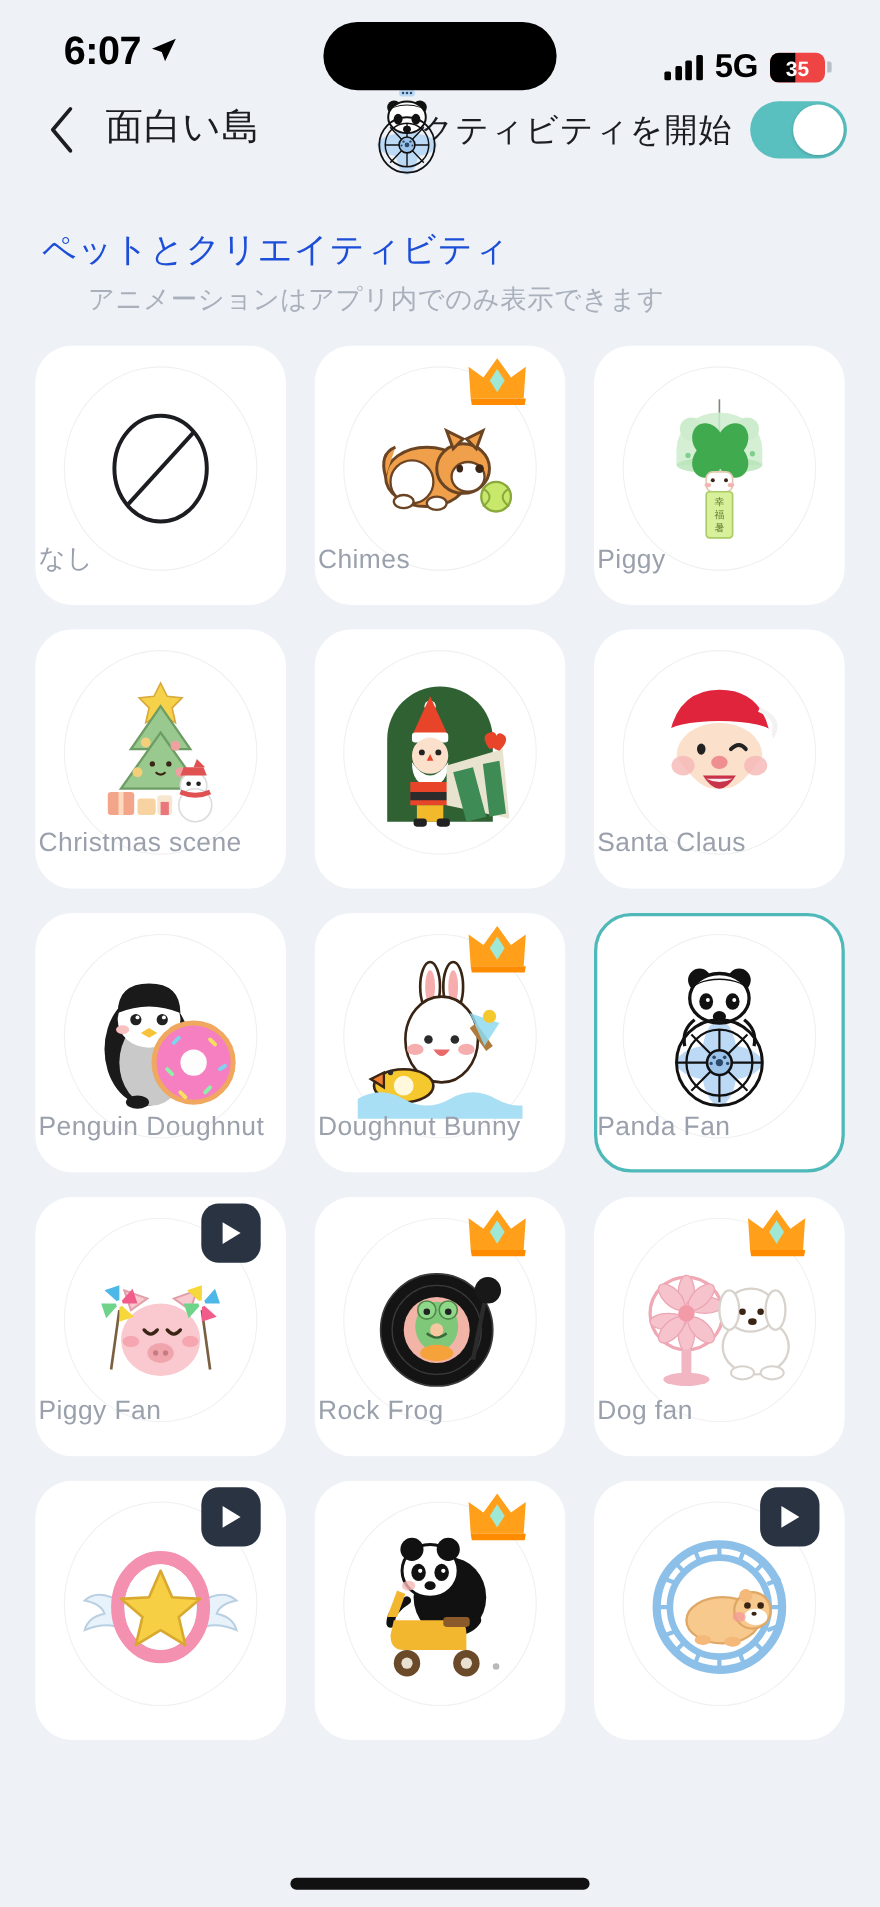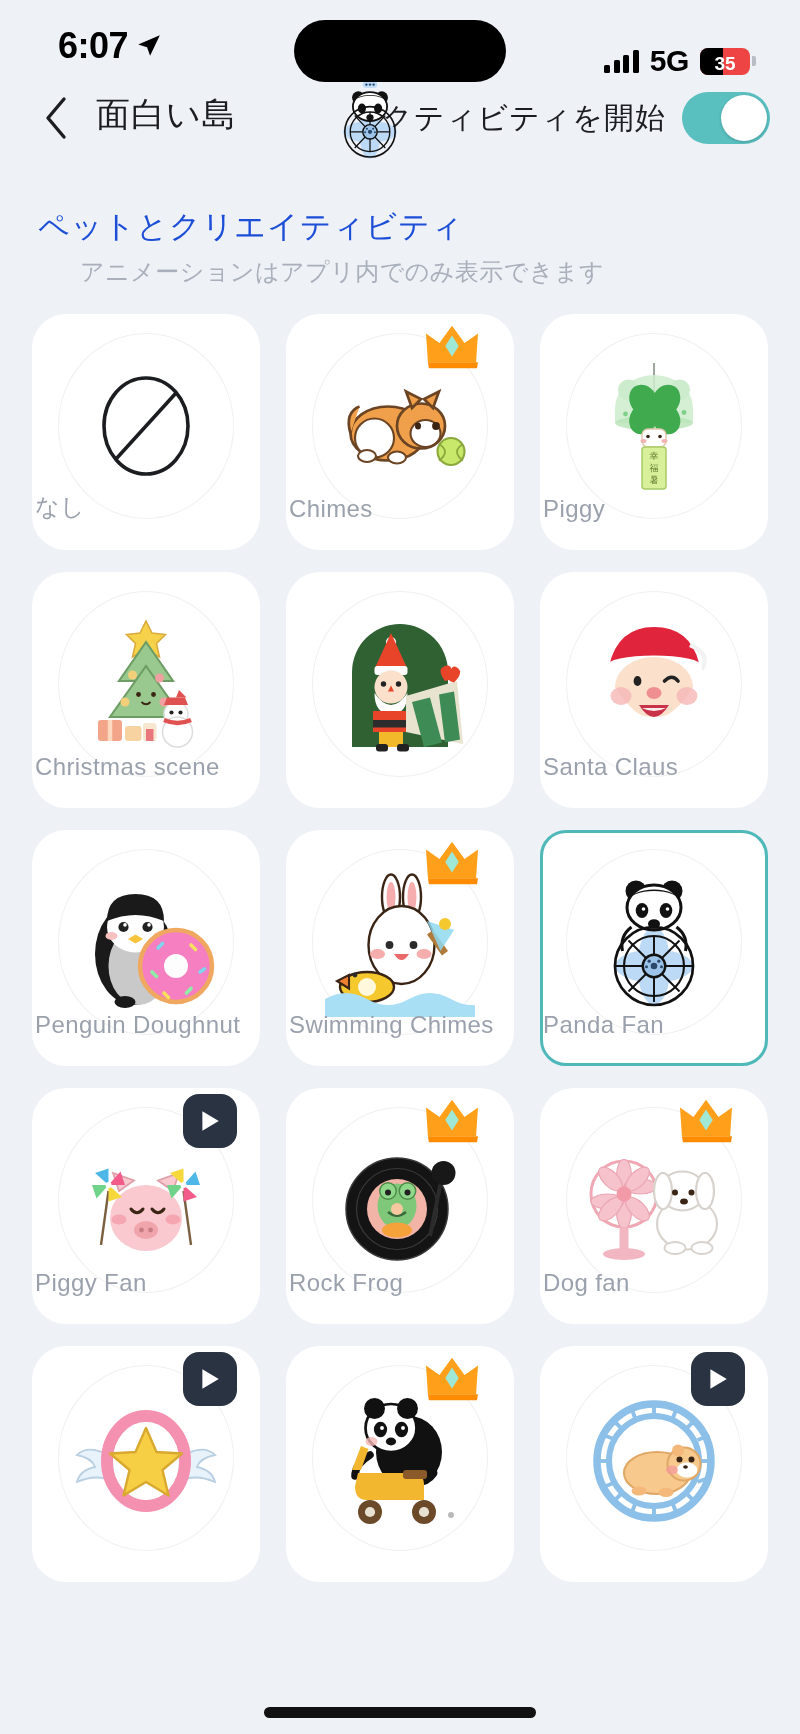--- a/index.html
+++ b/index.html
@@ -68,21 +68,21 @@
     margin-top: 26px; padding: 0 32px;
     display:grid; grid-template-columns: repeat(3, 1fr);
     gap: 22px 26px;
   }
   .card {
     background:#fff; border-radius: 34px; height: 236px;
     display:flex; flex-direction:column; align-items:center;
     padding-top: 16px; position:relative; cursor:pointer;
     border: 3px solid transparent;
   }
-  .card.selected { border-color:#4fb8b8;border-radius:26px; }
+  .card.selected { border-color:#4fb8b8; }
   .thumb {
     width: 176px; height: 186px; border-radius: 50%;
     border: 1px solid #f0f0f1; display:flex; align-items:center; justify-content:center;
     position:relative; overflow:visible;
   }
   .card-label {
     font-size: 24px; color:#9aa1ac; letter-spacing:.4px;
     position:absolute; bottom: 24px; left:0; right:0; text-align:left;
     white-space:nowrap;
   }
@@ -380,21 +380,21 @@
           <ellipse cx="28" cy="80" rx="18" ry="10" fill="#f5c82e" stroke="#3a2414" stroke-width="1.6"></ellipse>
           <circle cx="28" cy="80" r="6" fill="#fff8dc"></circle>
           <path d="M16 72 8 76l8 5z" fill="#f08030" stroke="#3a2414" stroke-width="1.4"></path>
           <circle cx="20" cy="72" r="1.6" fill="#2b2b2b"></circle>
           <path d="M72 42l10 14-4 3-10-14z" fill="#b07a3a"></path>
           <path d="M68 36l18 6-9 14z" fill="#8fd8ee" opacity=".85"></path>
           <circle cx="80" cy="38" r="4" fill="#f5c82e"></circle>
           <path d="M0 88q14-8 28 0t28 0 28 0 28 0v14H0z" fill="#a9dff5"></path>
         </svg>
       </div>
-      <div class="card-label">Swimming Chimes</div>
+      <div class="card-label">Doughnut Bunny</div>
     </div>
 
     <div class="card selected">
       <div class="thumb">
         <svg class="art" viewBox="0 0 100 100">
           <ellipse cx="50" cy="66" rx="11" ry="26" fill="#bcd9f5"></ellipse>
           <ellipse cx="50" cy="66" rx="26" ry="11" fill="#bcd9f5"></ellipse>
           <circle cx="38" cy="16" r="7" fill="#111"></circle>
           <circle cx="62" cy="16" r="7" fill="#111"></circle>
           <ellipse cx="50" cy="27" rx="18" ry="15" fill="#fff" stroke="#111" stroke-width="2"></ellipse>

